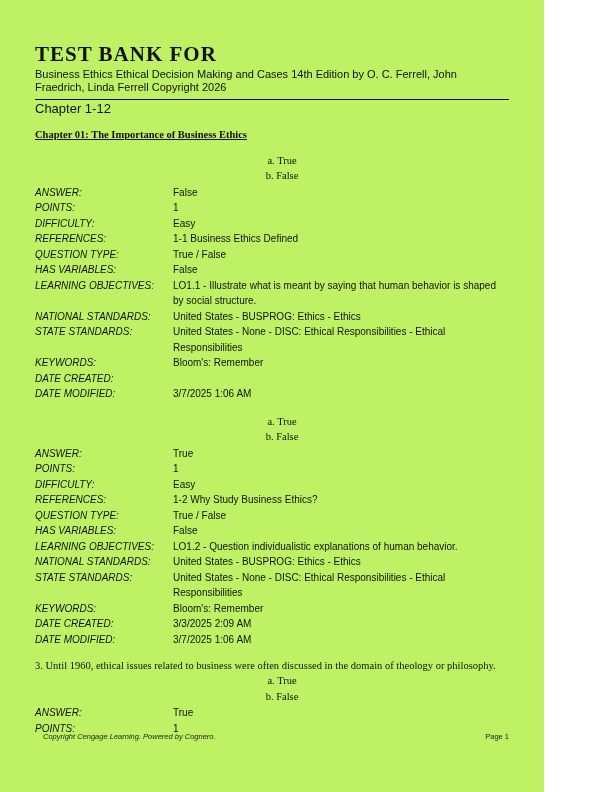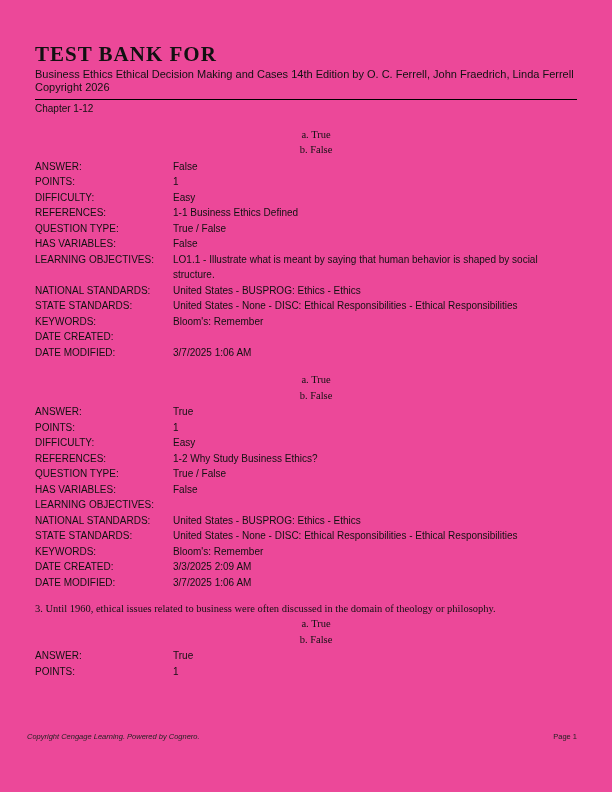--- a/index.html
+++ b/index.html
@@ -5,22 +5,22 @@
   html,body { margin:0; padding:0; }
   body {
     width:612px; height:792px;
     background:#ffffff;
     font-family:"Liberation Sans", sans-serif;
     color:#111111;
     -webkit-font-smoothing:antialiased;
   }
   .page {
     position:relative;
-    width:612px; height:792px;
-    background:#ec4899;
+    width:544px; height:792px;
+    background:#bef264;
     overflow:hidden;
   }
   .content { padding:43px 35px 0 35px; }
 
   .doc-title {
     font-family:"Liberation Serif", serif;
     font-weight:bold;
     font-size:21px;
     line-height:23px;
     letter-spacing:1px;
@@ -31,21 +31,21 @@
     line-height:13.4px;
     margin-top:2px;
     color:#111111;
   }
   .head-rule {
     border:none;
     border-top:1.2px solid #000000;
     margin:4px 0 0 0;
   }
   .chapter-range {
-    font-size:10px;
+    font-size:13px;
     line-height:13px;
     margin-top:2px;
   }
   .section-heading {
     font-family:"Liberation Serif", serif;
     font-weight:bold;
     font-size:10.5px;
     line-height:13px;
     text-decoration:underline;
     margin-top:13px;
@@ -64,45 +64,46 @@
     font-size:10.5px;
     line-height:15.5px;
   }
   .fields { margin-top:1px; }
   .frow {
     display:grid;
     grid-template-columns:138px 1fr;
     font-size:10px;
     line-height:15.5px;
   }
-  .flabel { }
+  .flabel { font-style:italic; }
   .fvalue { }
 
   .footer {
     position:absolute;
-    left:27px; right:35px; top:732px;
+    left:43px; right:35px; top:732px;
     display:flex;
     justify-content:space-between;
     align-items:baseline;
     font-size:7.5px;
     color:#222222;
   }
   .footer .copyright { font-style:italic; }
 </style>
 </head>
 <body>
 
 <div class="page">
   <div class="content">
 
     <div class="doc-title">TEST BANK FOR</div>
     <div class="doc-subtitle">Business Ethics Ethical Decision Making and Cases 14th Edition by O. C. Ferrell, John Fraedrich, Linda Ferrell Copyright 2026</div>
     <hr class="head-rule">
     <div class="chapter-range">Chapter 1-12</div>
 
+    <div class="section-heading">Chapter 01: The Importance of Business Ethics</div>
 
     <div class="question">
       <div class="options">
         <div class="opt">a. True</div>
         <div class="opt">b. False</div>
       </div>
       <div class="fields">
         <div class="frow">
           <span class="flabel">ANSWER:</span>
           <span class="fvalue">False</span>
@@ -178,20 +179,21 @@
         <div class="frow">
           <span class="flabel">QUESTION TYPE:</span>
           <span class="fvalue">True / False</span>
         </div>
         <div class="frow">
           <span class="flabel">HAS VARIABLES:</span>
           <span class="fvalue">False</span>
         </div>
         <div class="frow">
           <span class="flabel">LEARNING OBJECTIVES:</span>
+          <span class="fvalue">LO1.2 - Question individualistic explanations of human behavior.</span>
         </div>
         <div class="frow">
           <span class="flabel">NATIONAL STANDARDS:</span>
           <span class="fvalue">United States - BUSPROG: Ethics - Ethics</span>
         </div>
         <div class="frow">
           <span class="flabel">STATE STANDARDS:</span>
           <span class="fvalue">United States - None - DISC: Ethical Responsibilities - Ethical Responsibilities</span>
         </div>
         <div class="frow">

